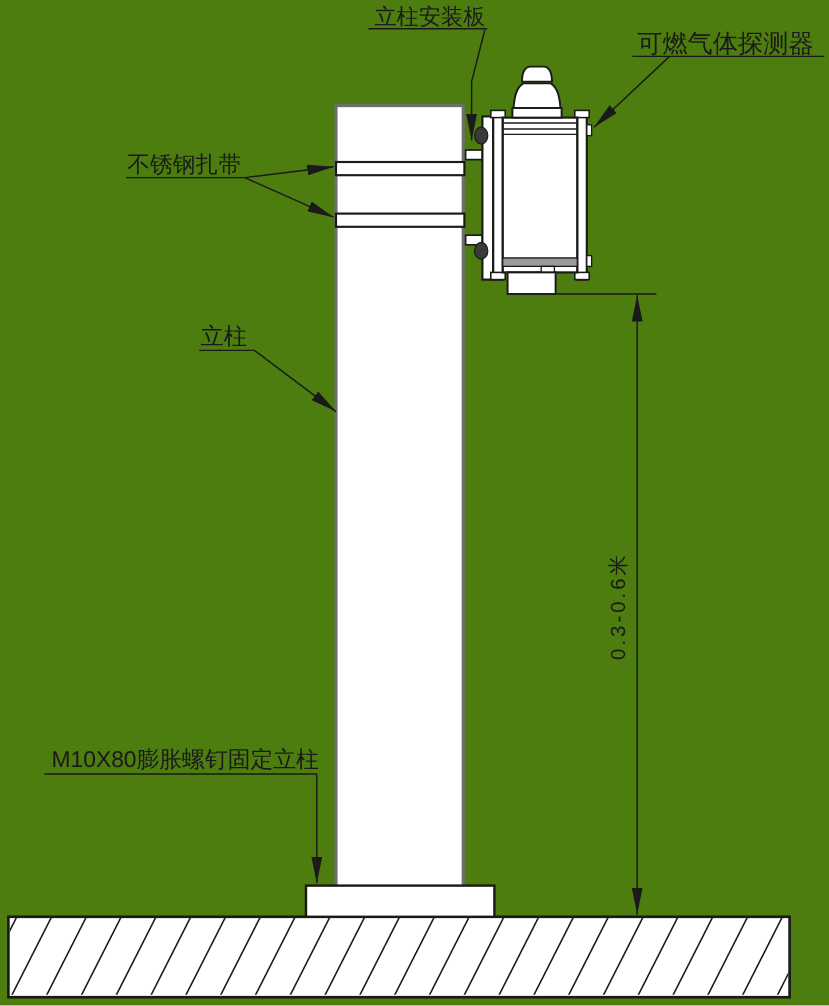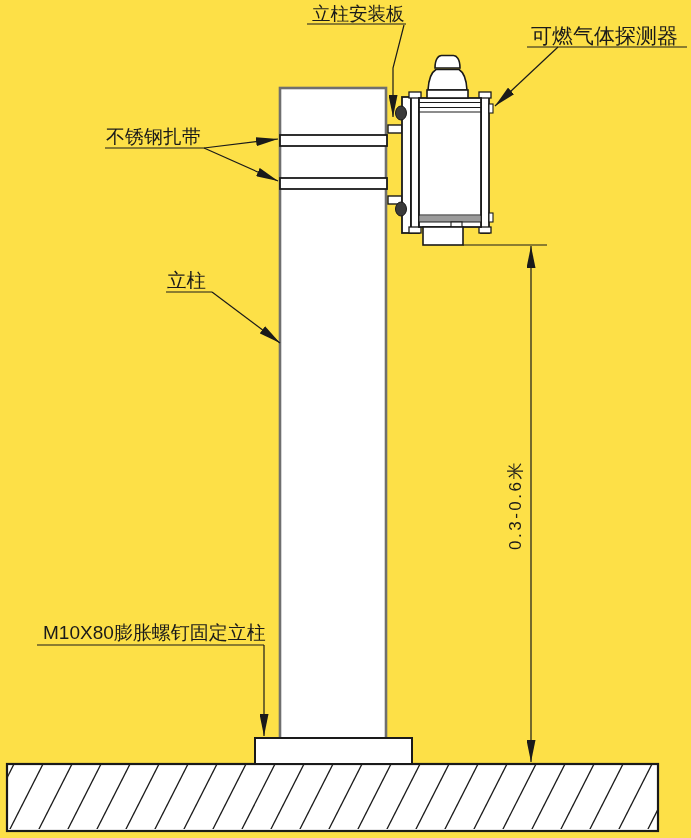--- a/index.html
+++ b/index.html
@@ -1,16 +1,16 @@
 <!DOCTYPE html>
 <html><head>
 <meta charset="utf-8">
 <style>
   html,body{margin:0;padding:0;background:#ffffff;}
-  .canvas{position:relative;width:691px;height:838px;background:#fde047;overflow:hidden;
+  .canvas{position:relative;width:691px;height:838px;background:#4d7c0f;overflow:hidden;
           font-family:"Liberation Sans","DejaVu Sans",sans-serif;}
   svg{display:block;}
   text{fill:#1a1a1a;}
 </style>
 </head>
 <body>
 
 <div class="canvas">
 <svg width="691" height="838" viewBox="0 0 691 838">
   <defs>

